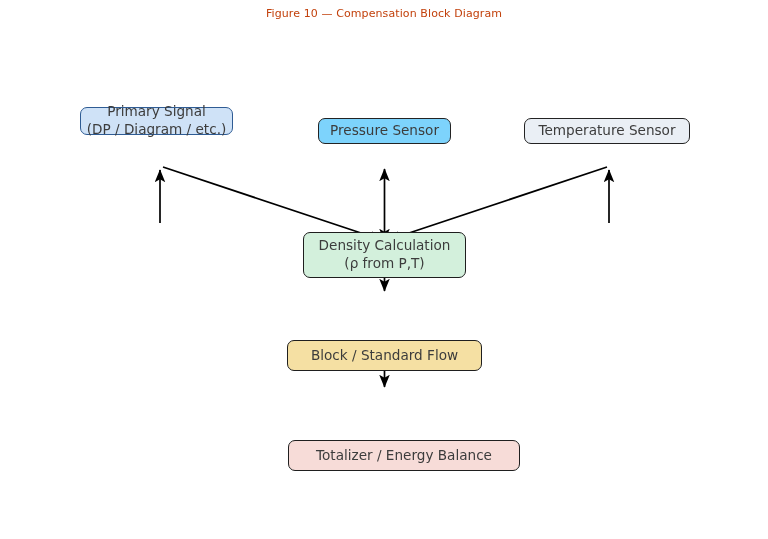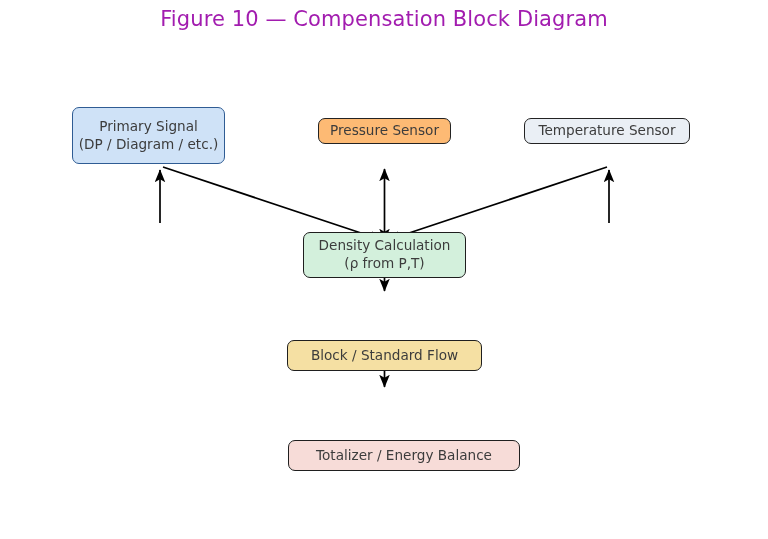--- a/index.html
+++ b/index.html
@@ -21,22 +21,22 @@
     top: 0;
     width: 768px;
     height: 539px;
   }
   #figure-title {
     position: absolute;
     left: 0;
     top: 7px;
     width: 768px;
     text-align: center;
-    font-size: 21px;
-    color: #a21caf;
+    font-size: 11px;
+    color: #c2410c;
     letter-spacing: 0.1px;
     white-space: nowrap;
   }
   .node {
     position: absolute;
     box-sizing: border-box;
     border-radius: 7px;
     border: 1.3px solid #1a1a1a;
     display: flex;
     flex-direction: column;
@@ -44,26 +44,26 @@
     justify-content: center;
     text-align: center;
     color: #3c3c3c;
     font-size: 13.6px;
     line-height: 1.30;
     white-space: nowrap;
     z-index: 3;
   }
   .node .ln { display: block; }
   #node-primary-signal {
-    left: 72px; top: 107px; width: 153px; height: 57px;
+    left: 80px; top: 107px; width: 153px; height: 28px;
     background: #cfe2f7; border-color: #2f5c94;
   }
   #node-pressure-sensor {
     left: 318px; top: 118px; width: 133px; height: 26px;
-    background: #fdba74; border-color: #232323; text-align: right;
+    background: #7dd3fc; border-color: #232323; text-align: right;
   }
   #node-temperature-sensor {
     left: 524px; top: 118px; width: 166px; height: 26px;
     background: #eaeff5; border-color: #232323;
   }
   #node-density-calculation {
     left: 303px; top: 232px; width: 163px; height: 46px;
     background: #d3f0dc; border-color: #1e1e1e; text-align: center;
   }
   #node-mass-standard-flow {

